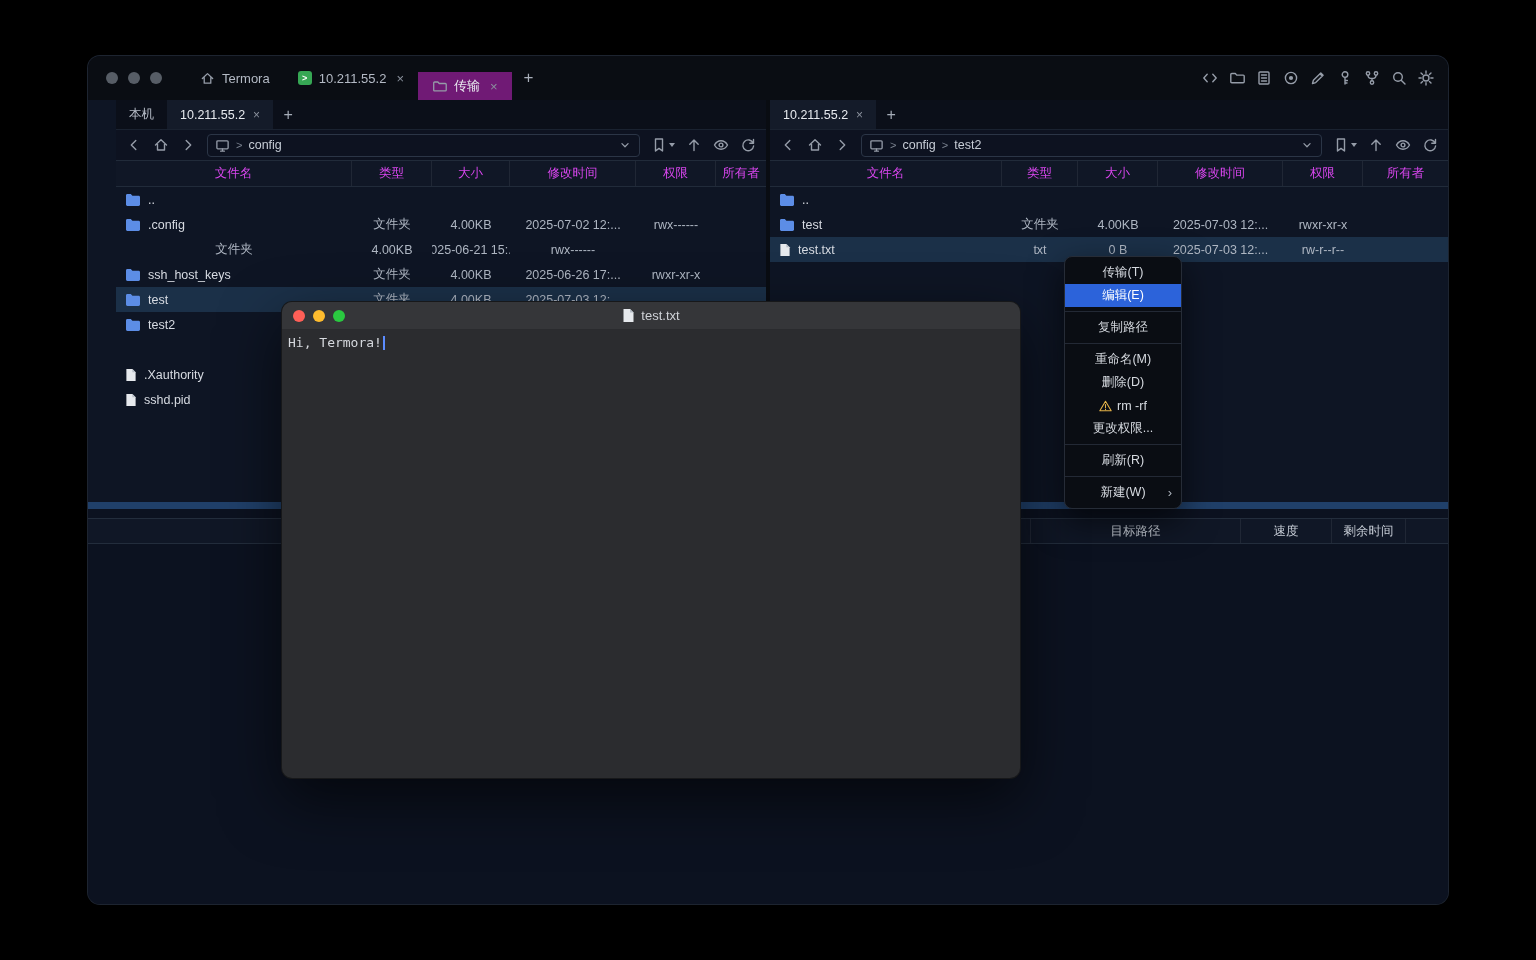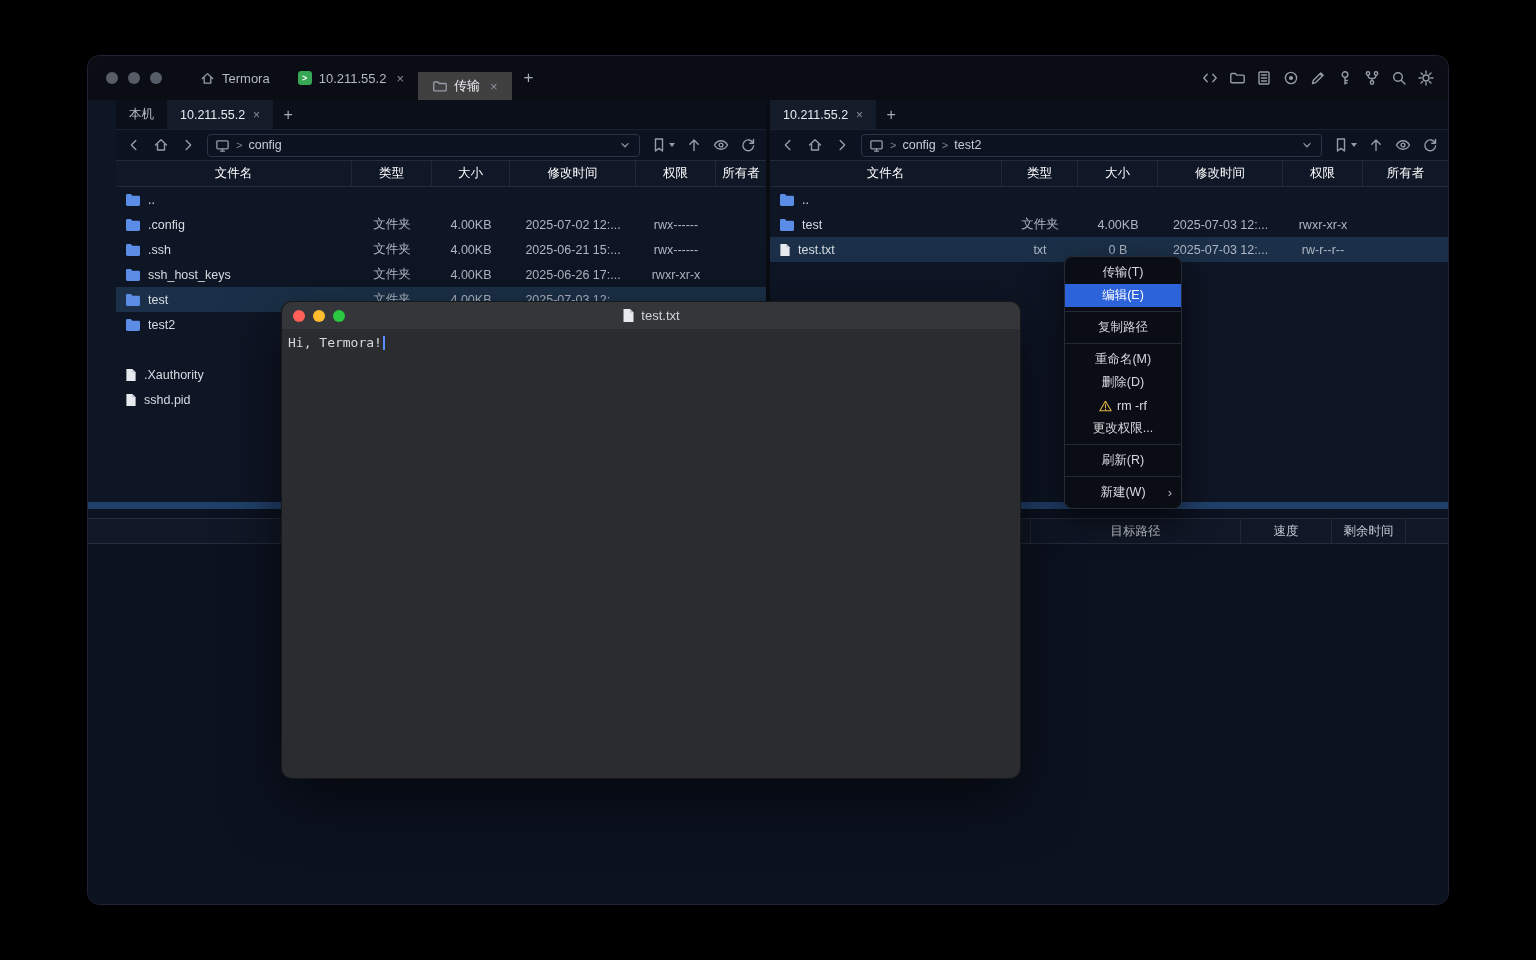--- a/index.html
+++ b/index.html
@@ -21,21 +21,21 @@
   .window{position:absolute;left:88px;top:56px;width:1360px;height:848px;
     background:#0d1320;border-radius:12px;overflow:hidden;
     box-shadow:0 0 0 1px #1d2430,0 24px 70px rgba(0,0,0,.65);}
 
   
   .titlebar{position:relative;height:44px;background:#0a0d13;display:flex;align-items:center;}
   .traffic{display:flex;gap:10px;margin-left:18px;}
   .traffic .dot{width:12px;height:12px;border-radius:50%;background:#575d66;}
   .tb-tabs{display:flex;align-items:stretch;height:44px;margin-left:24px;}
   .tb-tab{display:flex;align-items:center;gap:7px;padding:0 14px;font-size:13px;color:#b4bac5;cursor:default;}
-  .tb-tab.active{background:#404040;color:#e9ebf0;margin-top:16px;}
+  .tb-tab.active{background:#701a75;color:#e9ebf0;margin-top:16px;}
   .tb-tab .x{font-size:13px;color:#8a919d;margin-left:3px;}
   .host-ico{width:14px;height:14px;border-radius:3px;background:#36a754;color:#fff;
     font-size:9px;font-weight:bold;display:flex;align-items:center;justify-content:center;}
   .tb-add{display:flex;align-items:center;padding:0 12px;font-size:17px;color:#a9afba;}
   .tb-actions{position:absolute;right:14px;top:0;height:44px;display:flex;align-items:center;gap:11px;}
   .tb-actions .abtn{width:16px;height:16px;}
 
   
   .panes{position:absolute;top:44px;left:0;right:0;height:402px;display:flex;}
   .pane{background:#0e1524;display:flex;flex-direction:column;min-width:0;}
@@ -54,21 +54,21 @@
   .path-box{flex:1;height:23px;border:1px solid #2b3546;border-radius:4px;display:flex;align-items:center;
     padding:0 7px;gap:6px;font-size:12.5px;color:#c7cdd6;min-width:0;}
   .crumbs{display:flex;align-items:center;gap:6px;min-width:0;}
   .crumb-sep{color:#7b8390;font-size:11px;}
   .path-chevron{margin-left:auto;width:14px;height:14px;}
   .bkm{display:flex;align-items:center;gap:2px;}
   .caret-down{width:0;height:0;border-left:3.5px solid transparent;border-right:3.5px solid transparent;border-top:4px solid #959ca8;}
 
   
   .file-header{display:grid;height:27px;background:#101726;border-top:1px solid #212b3a;border-bottom:1px solid #212b3a;
-    font-size:12.5px;color:#ffffff;flex:none;}
+    font-size:12.5px;color:#d946ef;flex:none;}
   .pane.left .file-header,.pane.left .file-row{grid-template-columns:236px 80px 78px 126px 80px 1fr;}
   .pane.right .file-header,.pane.right .file-row{grid-template-columns:232px 76px 80px 125px 80px 1fr;}
   .hcell{display:flex;align-items:center;justify-content:center;border-right:1px solid rgba(255,255,255,.07);}
   .hcell:last-child{border-right:none;}
   .file-rows{flex:1;overflow:hidden;}
   .file-row{display:grid;height:25px;font-size:12.5px;color:var(--txt);}
   .file-row.selected{background:var(--sel);}
   .file-row .cell{display:flex;align-items:center;justify-content:center;color:var(--dim);white-space:nowrap;overflow:hidden;}
   .file-row .cell.name{justify-content:flex-start;padding-left:9px;gap:7px;color:#d7dbe2;}
   .fold-ico{color:var(--folder);flex:none;}
@@ -304,28 +304,20 @@
               </span>
               <span>.config</span>
             </div>
             <div class="cell">文件夹</div>
             <div class="cell">4.00KB</div>
             <div class="cell">2025-07-02 12:...</div>
             <div class="cell">rwx------</div>
             <div class="cell"></div>
           </div>
           <div class="file-row">
-            <div class="cell name">
-              <span class="fold-ico">
-                <svg width="16" height="13" viewBox="0 0 16 13" fill="currentColor">
-                  <path d="M1 2.4C1 1.6 1.6 1 2.4 1h3.4l1.6 1.7h6.2c.8 0 1.4.6 1.4 1.4v7.5c0 .8-.6 1.4-1.4 1.4H2.4c-.8 0-1.4-.6-1.4-1.4z"></path>
-                </svg>
-              </span>
-              <span>.ssh</span>
-            </div>
             <div class="cell">文件夹</div>
             <div class="cell">4.00KB</div>
             <div class="cell">2025-06-21 15:...</div>
             <div class="cell">rwx------</div>
             <div class="cell"></div>
           </div>
           <div class="file-row">
             <div class="cell name">
               <span class="fold-ico">
                 <svg width="16" height="13" viewBox="0 0 16 13" fill="currentColor">

